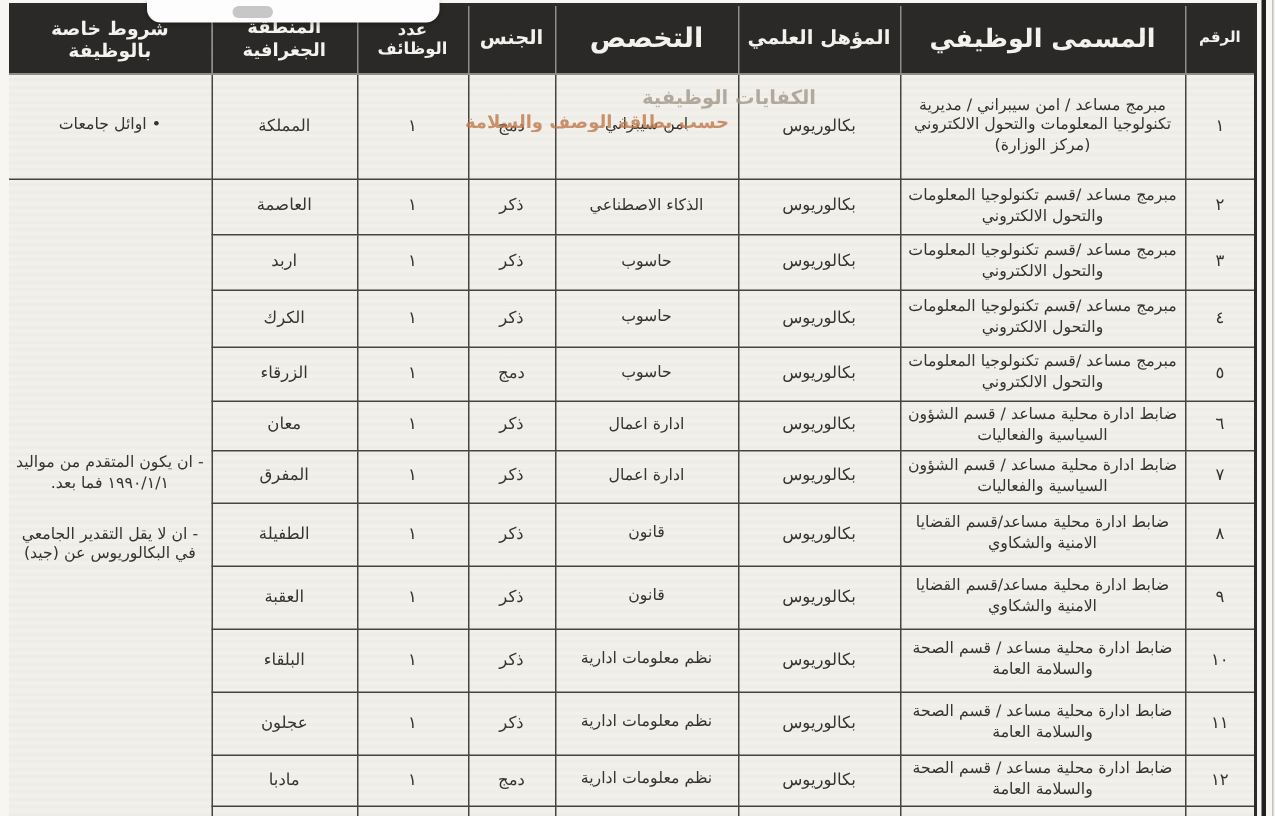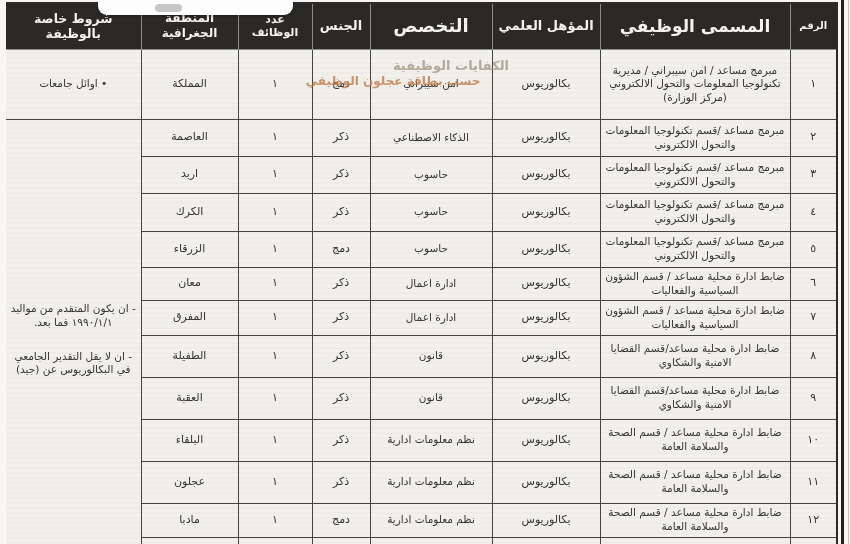--- a/index.html
+++ b/index.html
@@ -40,22 +40,22 @@
   .c-num{font-size:11px;}
   .c-title{font-size:10.5px;}
   .c-qual{font-size:11px;}
   .c-spec{font-size:10.5px;}
   .c-gender{font-size:11px;}
   .c-count{font-size:11px;}
   .c-region{font-size:11px;}
   .c-cond{font-size:10.5px;}
   .c-cond p{margin:0 0 20px;text-align:center;}
   .c-cond p:last-child{margin-bottom:0;}
-  .watermark{position:absolute;left:278px;top:56px;width:218px;z-index:3;
-             direction:rtl;text-align:center;pointer-events:none;
+  .watermark{position:absolute;left:262px;top:56px;width:218px;z-index:3;
+             direction:rtl;text-align:right;pointer-events:none;
              filter:blur(.4px);opacity:.8;}
   .wm1{color:#a3988a;font-size:13px;font-weight:bold;transform:translateX(58px);}
   .wm2{color:#c07a4c;font-size:12px;font-weight:bold;white-space:nowrap;margin-top:1px;}
   .edge-thick{position:absolute;left:841px;top:0;width:3px;height:544px;background:#21201e;}
   .edge-thin{position:absolute;left:848px;top:0;width:1px;height:544px;background:#c4c2bf;}
   .top-overlay{position:absolute;left:98px;top:0;width:195px;height:15px;z-index:5;
                background:#fdfdfd;border-radius:0 0 9px 9px;
                box-shadow:0 1px 3px rgba(0,0,0,.3);}
   .pill{position:absolute;left:57px;top:4px;width:27px;height:8px;border-radius:4px;
         background:#c7c7c7;}
@@ -209,21 +209,21 @@
             <td class="c-spec"></td>
             <td class="c-gender"></td>
             <td class="c-count"></td>
             <td class="c-region"></td>
           </tr>
         </tbody>
     </table>
 
     <div class="watermark">
       <div class="wm1">الكفايات الوظيفية</div>
-      <div class="wm2">حسب بطاقة عجلون الوظيفي</div>
+      <div class="wm2">حسب بطاقة الوصف والسلامة</div>
     </div>
   </div>
 
   <div class="edge-thick"></div>
   <div class="edge-thin"></div>
 
   <div class="top-overlay">
     <div class="pill"></div>
   </div>
 </div>

